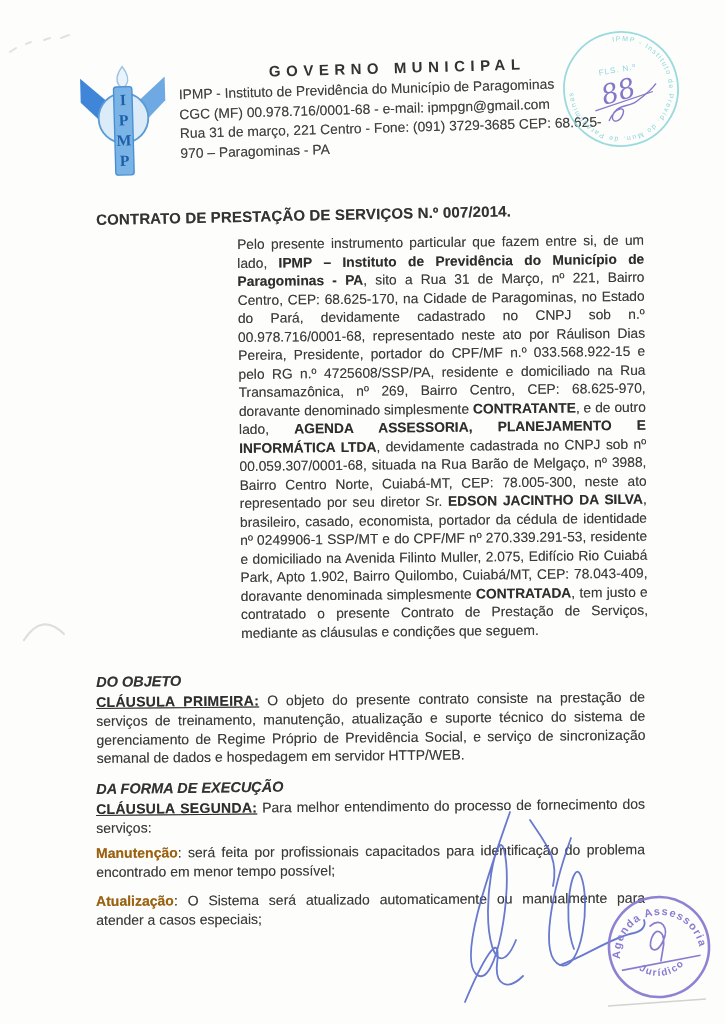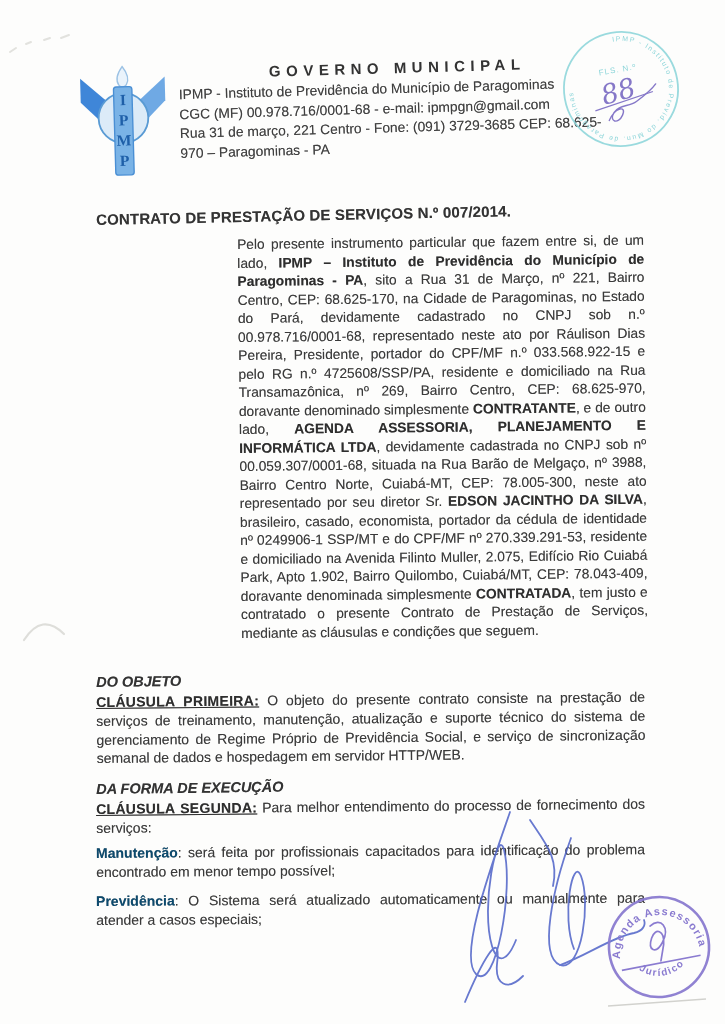--- a/index.html
+++ b/index.html
@@ -39,21 +39,21 @@
     color:#333; transform:rotate(-0.7deg); transform-origin:left top;
     text-shadow:0 0 .5px rgba(60,60,60,.5);
   }
   .sec-para {
     position:absolute; left:96px; width:549px; margin:0;
     font-size:14px; line-height:18.8px; text-align:justify;
     transform:rotate(-0.55deg); transform-origin:left top;
     text-shadow:0 0 .5px rgba(70,70,70,.5);
   }
   .clause-label { font-weight:bold; text-decoration:underline; letter-spacing:.3px; color:#2e2e2e; }
-  .term { font-weight:bold; color:#0c4a6e; }
+  .term { font-weight:bold; color:#a16207; }
 
   #objeto-head   { top:674px; }
   #objeto-para   { top:693px; }
   #exec-head     { top:781px; }
   #exec-para     { top:800px; }
   #def-manutencao{ top:844px; transform:rotate(-0.4deg); }
   #def-atualizacao{ top:892px; transform:rotate(-0.35deg); }
 
   
   .stamp-top    { position:absolute; left:558px; top:26px;  width:126px; height:126px; }
@@ -117,21 +117,21 @@
 
   <p class="opening"><span>Pelo presente instrumento particular que fazem entre si, de um lado, </span><b>IPMP – Instituto de Previdência do Município de Paragominas - PA</b><span>, sito a Rua 31 de Março, nº 221, Bairro Centro, CEP: 68.625-170, na Cidade de Paragominas, no Estado do Pará, devidamente cadastrado no CNPJ sob n.º 00.978.716/0001-68, representado neste ato por Ráulison Dias Pereira, Presidente, portador do CPF/MF n.º 033.568.922-15 e pelo RG n.º 4725608/SSP/PA, residente e domiciliado na Rua Transamazônica, nº 269, Bairro Centro, CEP: 68.625-970, doravante denominado simplesmente </span><b>CONTRATANTE</b><span>, e de outro lado, </span><b>AGENDA ASSESSORIA, PLANEJAMENTO E INFORMÁTICA LTDA</b><span>, devidamente cadastrada no CNPJ sob nº 00.059.307/0001-68, situada na Rua Barão de Melgaço, nº 3988, Bairro Centro Norte, Cuiabá-MT, CEP: 78.005-300, neste ato representado por seu diretor Sr. </span><b>EDSON JACINTHO DA SILVA</b><span>, brasileiro, casado, economista, portador da cédula de identidade nº 0249906-1 SSP/MT e do CPF/MF nº 270.339.291-53, residente e domiciliado na Avenida Filinto Muller, 2.075, Edifício Rio Cuiabá Park, Apto 1.902, Bairro Quilombo, Cuiabá/MT, CEP: 78.043-409, doravante denominada simplesmente </span><b>CONTRATADA</b><span>, tem justo e contratado o presente Contrato de Prestação de Serviços, mediante as cláusulas e condições que seguem.</span></p>
 
   <div id="objeto-head" class="sec-head">DO OBJETO</div>
   <p id="objeto-para" class="sec-para"><span class="clause-label">CLÁUSULA PRIMEIRA:</span><span> O objeto do presente contrato consiste na prestação de serviços de treinamento, manutenção, atualização e suporte técnico do sistema de gerenciamento de Regime Próprio de Previdência Social, e serviço de sincronização semanal de dados e hospedagem em servidor HTTP/WEB.</span></p>
 
   <div id="exec-head" class="sec-head">DA FORMA DE EXECUÇÃO</div>
   <p id="exec-para" class="sec-para"><span class="clause-label">CLÁUSULA SEGUNDA:</span><span> Para melhor entendimento do processo de fornecimento dos serviços:</span></p>
 
   <p id="def-manutencao" class="sec-para"><span class="term">Manutenção</span><span>: será feita por profissionais capacitados para identificação do problema encontrado em menor tempo possível;</span></p>
-  <p id="def-atualizacao" class="sec-para"><span class="term">Previdência</span><span>: O Sistema será atualizado automaticamente ou manualmente para atender a casos especiais;</span></p>
+  <p id="def-atualizacao" class="sec-para"><span class="term">Atualização</span><span>: O Sistema será atualizado automaticamente ou manualmente para atender a casos especiais;</span></p>
 
   <svg class="margin-arc" viewBox="0 0 52 42">
     <path d="M6,32 Q24,4 46,26" fill="none" stroke="#dededa" stroke-width="2.2" stroke-linecap="round"></path>
   </svg>
 
   <svg class="signature" viewBox="0 0 240 208">
     <g fill="none" stroke="#4f63c8" stroke-width="1.8" stroke-linecap="round" opacity=".85">
       <path d="M100,6 C82,58 48,150 66,168 C86,187 104,82 94,44 C88,18 70,100 82,140 C88,160 98,154 106,134"></path>
       <path d="M55,196 C70,160 92,118 87,158 C85,178 97,186 113,170"></path>
       <path d="M120,14 C136,38 149,52 143,80"></path>

